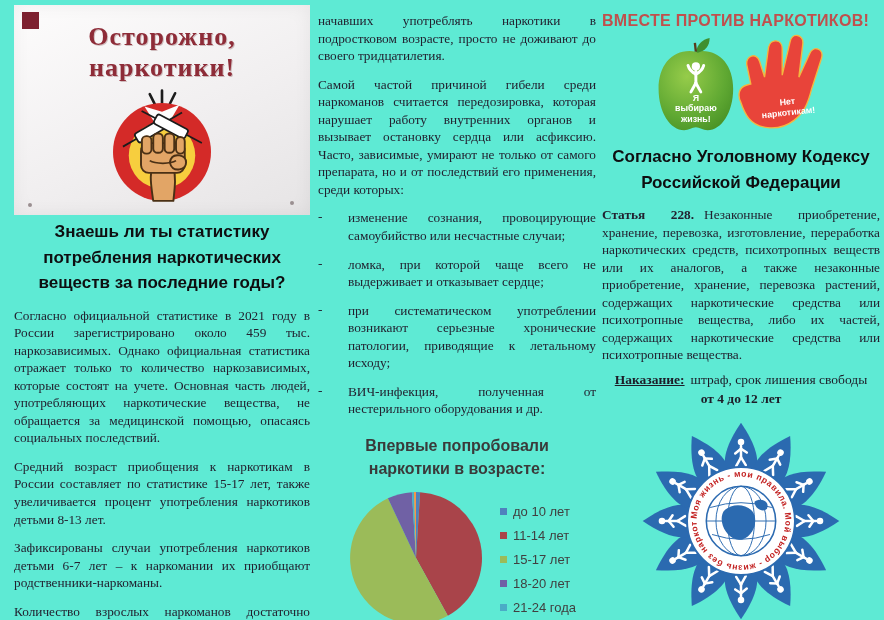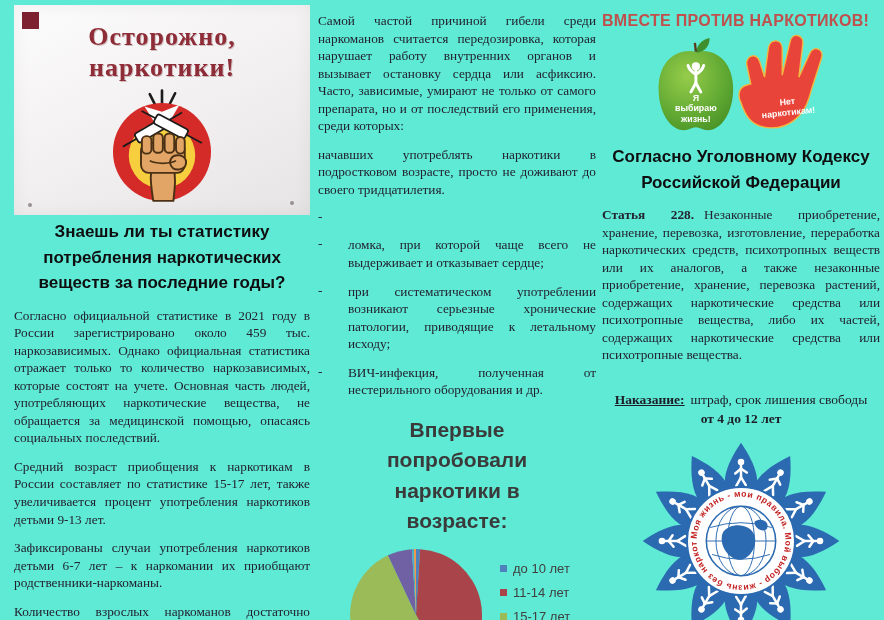--- a/index.html
+++ b/index.html
@@ -32,38 +32,38 @@
   p.body { font-size:13.3px; line-height:1.32; text-align:justify; color:#222230; margin-top:11px; }
   .col-mid p.body:first-child { margin-top:12px; }
 
   .bullet { display:flex; margin-top:11px; }
   .bullet .dash { width:30px; flex:0 0 30px; font-size:13.3px; color:#222230; }
   .bullet .btxt { flex:1; font-size:13.3px; line-height:1.32; text-align:justify; color:#222230; }
 
   
   .chart { margin-top:16px; }
   .chart-title { font-family:"Liberation Sans", sans-serif; font-weight:bold;
-                 font-size:21px; line-height:1.45; text-align:center; color:#3a3a3a;
+                 font-size:16px; line-height:1.45; text-align:center; color:#3a3a3a;
                  padding:0 30px; }
   .chart-row { display:flex; align-items:flex-start; margin-top:8px; }
   .pie-wrap { margin-left:28px; }
   .legend { margin-left:14px; margin-top:16px; }
   .legend-item { display:flex; align-items:center; margin-bottom:9px; }
   .legend-swatch { width:7px; height:7px; flex:0 0 7px; margin-right:6px; }
   .legend-label { font-family:"Liberation Sans", sans-serif; font-size:13px; color:#404040; }
 
   
   .vs-header { margin-top:12px; color:#c0504d;
                font-family:"Liberation Sans", sans-serif; font-weight:bold;
                font-size:16px; letter-spacing:0.3px; }
   .apple-hand { display:block; margin:4px auto 0; }
   .law-head { margin-top:6px; }
   .article { margin-top:2px; }
   .article b { font-weight:bold; margin-right:10px;margin-top:36px; }
-  .punish { margin-top:27px; text-align:center; font-size:13.5px; color:#1d1d28; line-height:1.4; }
+  .punish { margin-top:7px; text-align:center; font-size:13.5px; color:#1d1d28; line-height:1.4; }
   .punish .plabel { text-decoration:underline; font-weight:bold; margin-right:6px; }
   .punish .pterm { font-weight:bold; display:block; }
   .logo-wrap { text-align:center; margin-top:6px; }
 </style>
 </head>
 <body>
 
 <div class="page">
 
   <div class="col col-left">
@@ -110,31 +110,32 @@
           <rect x="96" y="59" width="10" height="19" rx="5"></rect>
           <path d="M100,80 C110,82 110,94 100,96 C94,97 90,94 89,88 C90,82 94,79 100,80 Z"></path>
         </g>
         <path d="M66,86 C72,90 90,90 96,86" fill="none" stroke="#4a3015" stroke-width="2"></path>
       </svg>
     </div>
 
     <div class="head-sans">Знаешь ли ты статистику потребления наркотических веществ за последние годы?</div>
 
     <p class="body">Согласно официальной статистике в 2021 году в России зарегистрировано около 459 тыс. наркозависимых. Однако официальная статистика отражает только то количество наркозависимых, которые состоят на учете. Основная часть людей, употребляющих наркотические вещества, не обращается за медицинской помощью, опасаясь социальных последствий.</p>
-    <p class="body">Средний возраст приобщения к наркотикам в России составляет по статистике 15-17 лет, также увеличивается процент употребления наркотиков детьми 9-13 лет.</p>
+    <p class="body">Средний возраст приобщения к наркотикам в России составляет по статистике 15-17 лет, также увеличивается процент употребления наркотиков детьми 8-13 лет.</p>
     <p class="body">Зафиксированы случаи употребления наркотиков детьми 6-7 лет – к наркомании их приобщают родственники-наркоманы.</p>
     <p class="body">Количество взрослых наркоманов достаточно низкое, поскольку большинство зависимых,</p>
   </div>
 
   <div class="col col-mid">
+    <p class="body">начавших употреблять наркотики в подростковом возрасте, просто не доживают до своего тридцатилетия.</p>
     <p class="body">Самой частой причиной гибели среди наркоманов считается передозировка, которая нарушает работу внутренних органов и вызывает остановку сердца или асфиксию. Часто, зависимые, умирают не только от самого препарата, но и от последствий его применения, среди которых:</p>
-    <p class="body">начавших употреблять наркотики в подростковом возрасте, просто не доживают до своего тридцатилетия.</p>
-
-    <div class="bullet">
-      <span class="dash">-</span>
+
+    <div class="bullet">
+      <span class="dash">-</span>
+      <span class="btxt">изменение сознания, провоцирующие самоубийство или несчастные случаи;</span>
     </div>
     <div class="bullet">
       <span class="dash">-</span>
       <span class="btxt">ломка, при которой чаще всего не выдерживает и отказывает сердце;</span>
     </div>
     <div class="bullet">
       <span class="dash">-</span>
       <span class="btxt">при систематическом употреблении возникают серьезные хронические патологии, приводящие к летальному исходу;</span>
     </div>
     <div class="bullet">

